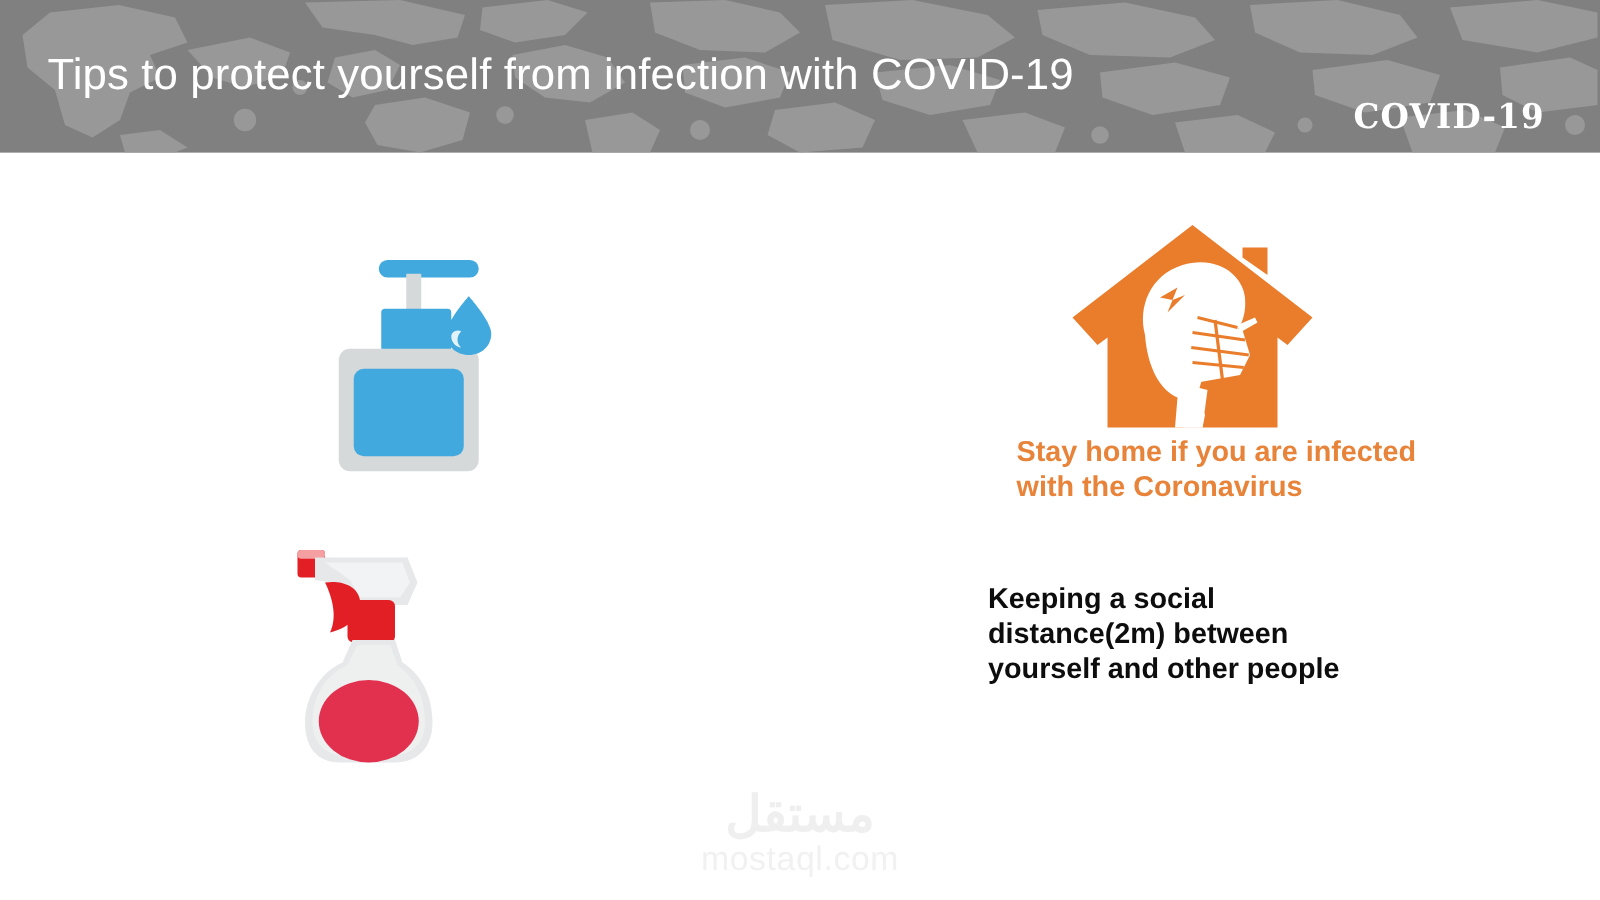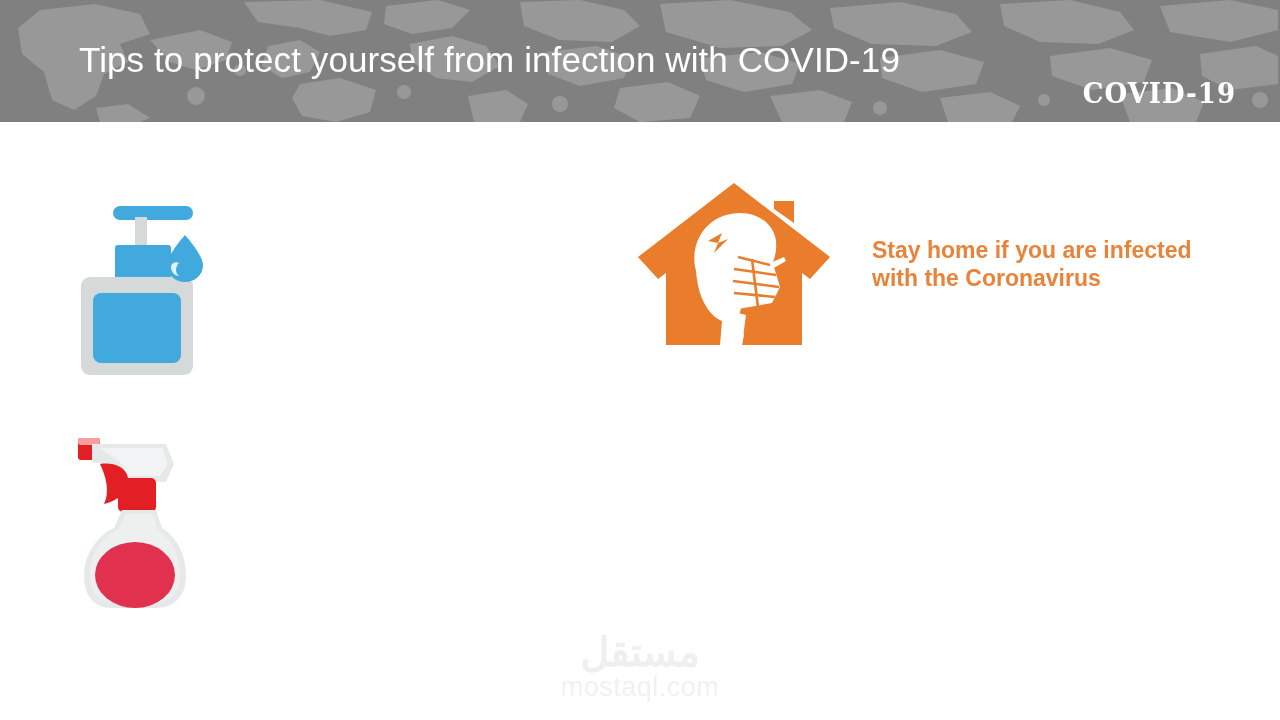--- a/index.html
+++ b/index.html
@@ -36,41 +36,41 @@
   #header-title {
     position: absolute;
     left: 38px;
     top: 38px;
     font-size: 35px;
     font-weight: 400;
     color: #ffffff;
     letter-spacing: 0.1px;
     white-space: nowrap;
     line-height: 44px;
-    margin-left: 41px;
   }
   #header-logo {
     position: absolute;
     right: 44px;
     top: 78px;
     font-family: "DejaVu Serif", serif;
     font-size: 26px;
     font-weight: 700;
     color: #ffffff;
     letter-spacing: 1px;
     white-space: nowrap;
     transform: scaleY(1.05);
     transform-origin: right top;
   }
 
   
   .tip {
     position: absolute;
     display: flex;
     align-items: center;
+    flex-direction: column;
   }
   .tip-icon {
     flex: 0 0 auto;
     position: relative;
   }
   .tip-text {
     font-weight: 700;
     line-height: 1.22;
     white-space: pre-line;
   }
@@ -269,18 +269,21 @@
       <path d="M56 84 L82 84 L88 100 C102 110 110 126 110 146
                C110 162 100 172 86 172 L44 172 C30 172 20 162 20 146
                C20 126 30 108 48 100 Z" fill="#eef0f0"></path>
 
       <ellipse cx="65" cy="145" rx="40" ry="33" fill="#e2304f"></ellipse>
     </svg>
   </div>
 </div>
 
 <div class="tip" id="tip-distance">
+  <div class="tip-text">Keeping a social
+distance(2m) between
+yourself and other people</div>
 </div>
 
 <div id="watermark">
   <div id="watermark-ar">مستقل</div>
   <div id="watermark-en">mostaql.com</div>
 </div>
 
 </body></html>

